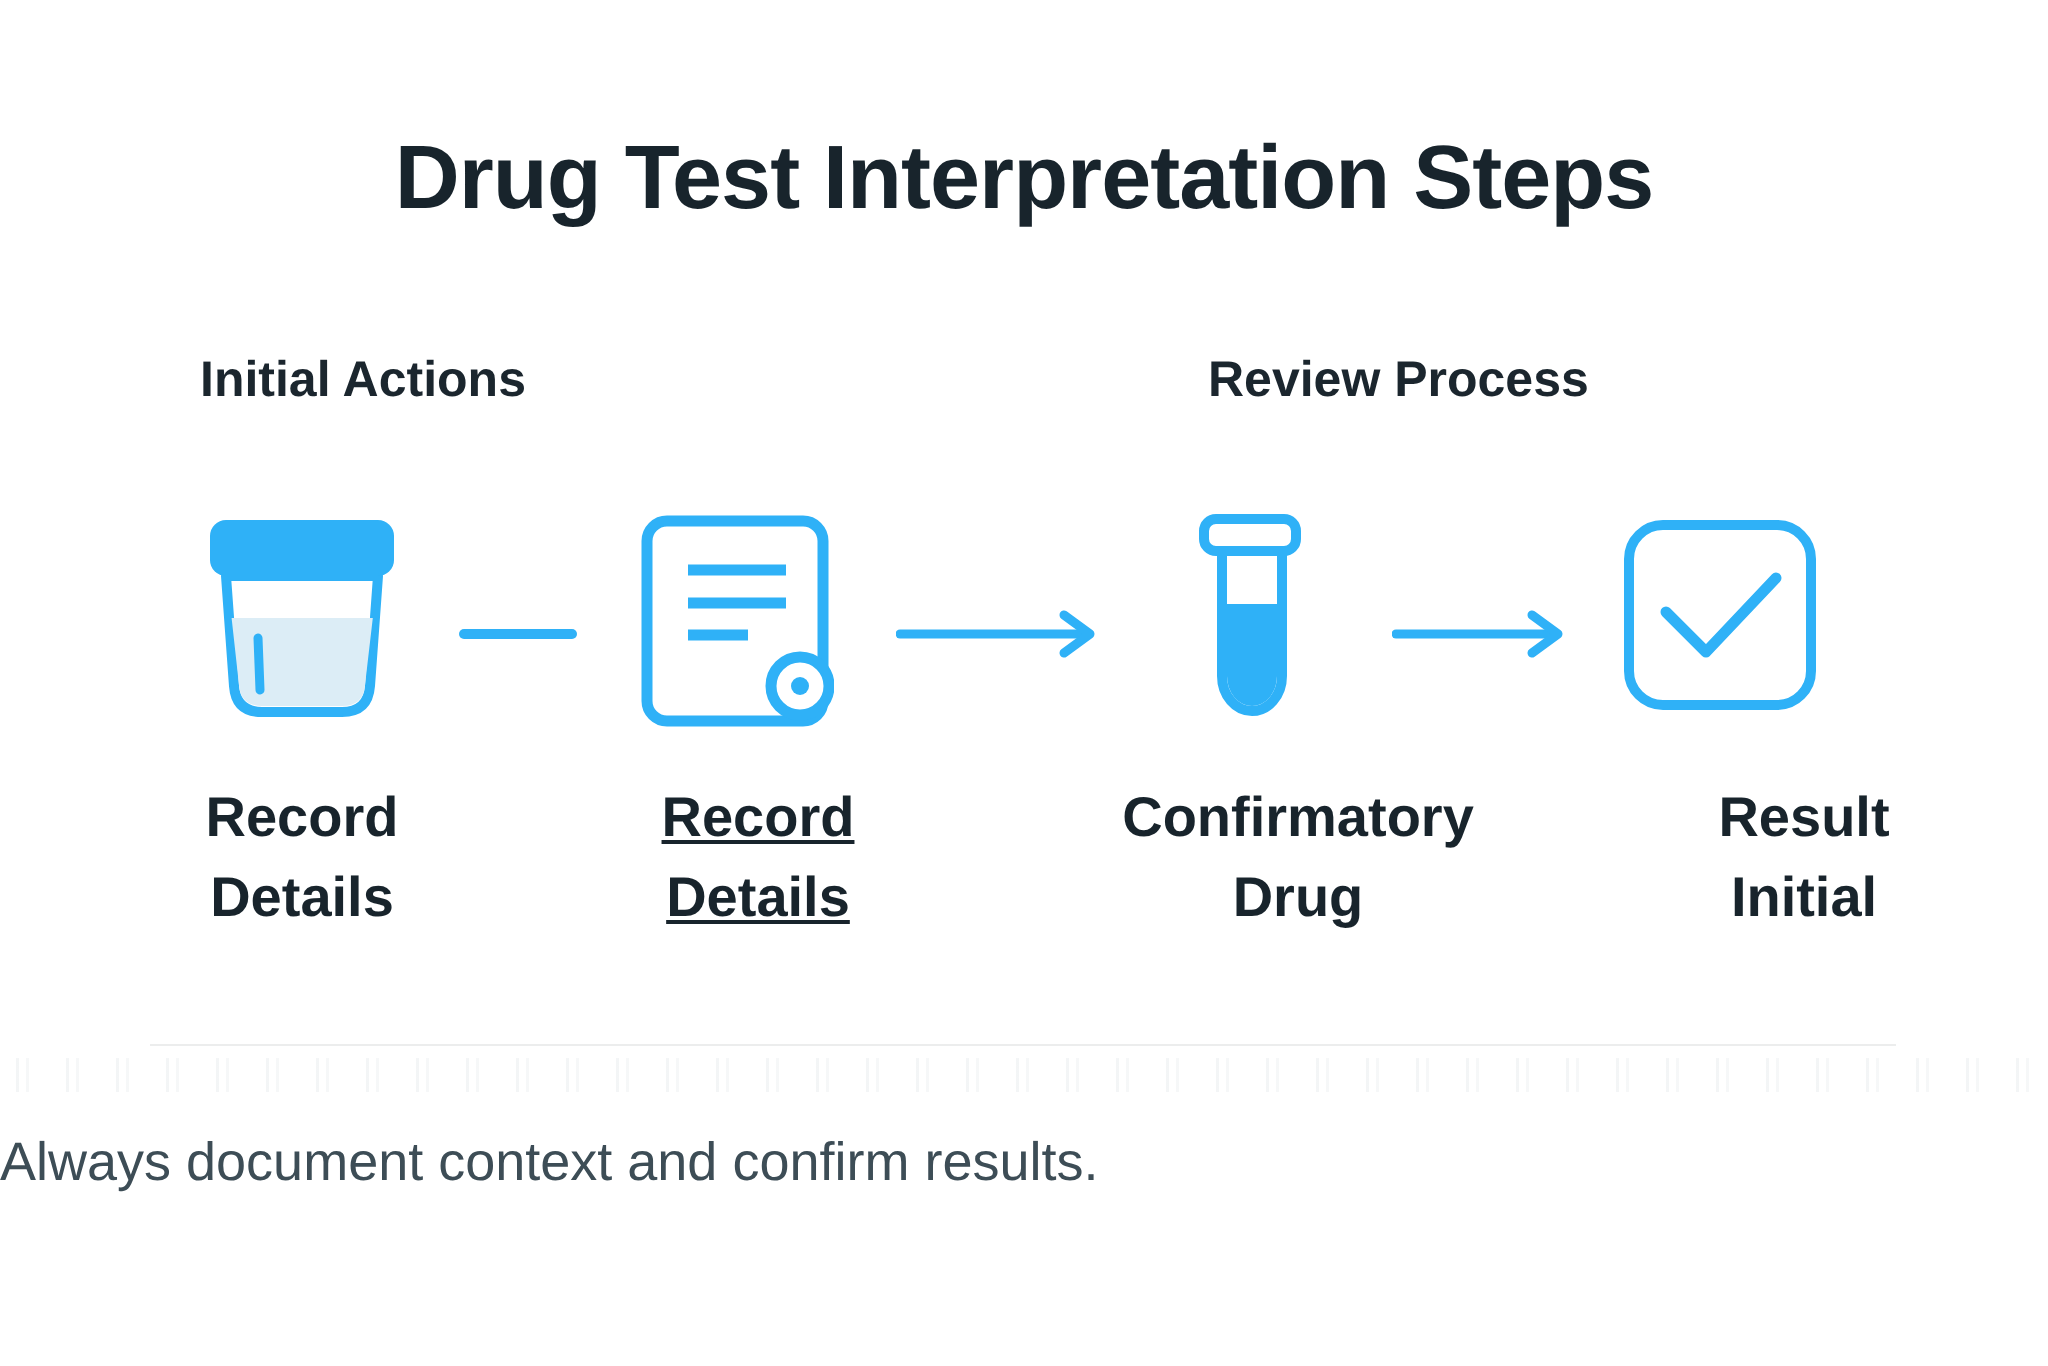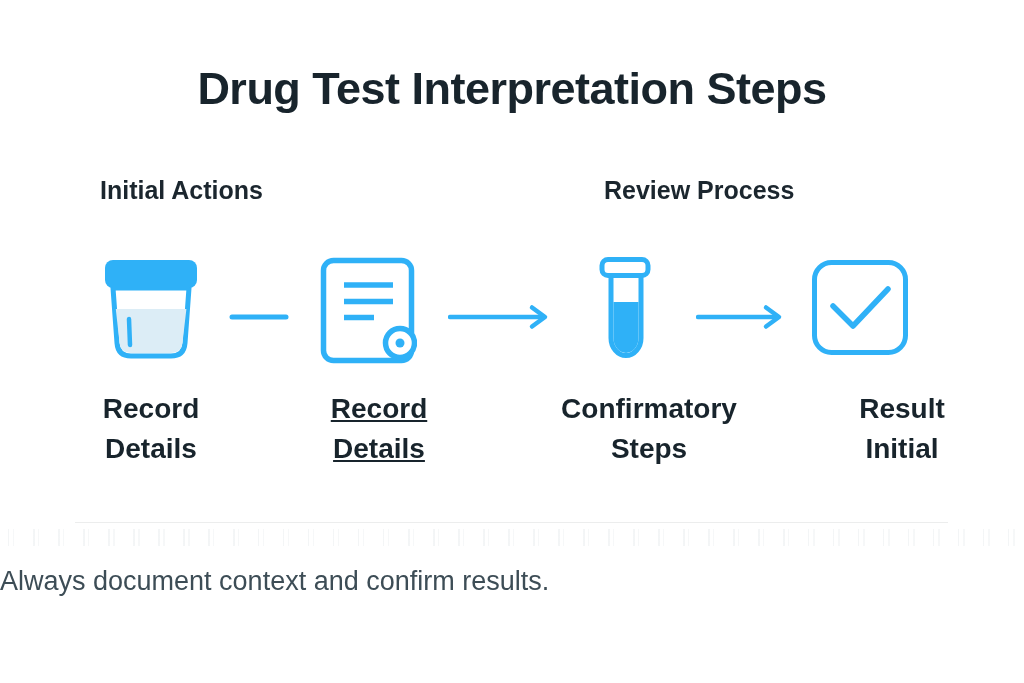--- a/index.html
+++ b/index.html
@@ -129,21 +129,21 @@
   <div class="step-label sl-1">
     <div>Record</div>
     <div>Details</div>
   </div>
   <div class="step-label sl-2">
     <div>Record</div>
     <div>Details</div>
   </div>
   <div class="step-label sl-3">
     <div>Confirmatory</div>
-    <div>Steps</div>
+    <div>Drug</div>
   </div>
   <div class="step-label sl-4">
     <div>Result</div>
     <div>Initial</div>
   </div>
 
   <div class="divider"></div>
   <div class="watermark-strip"></div>
 
   <div class="footer-note">Always document context and confirm results.</div>

